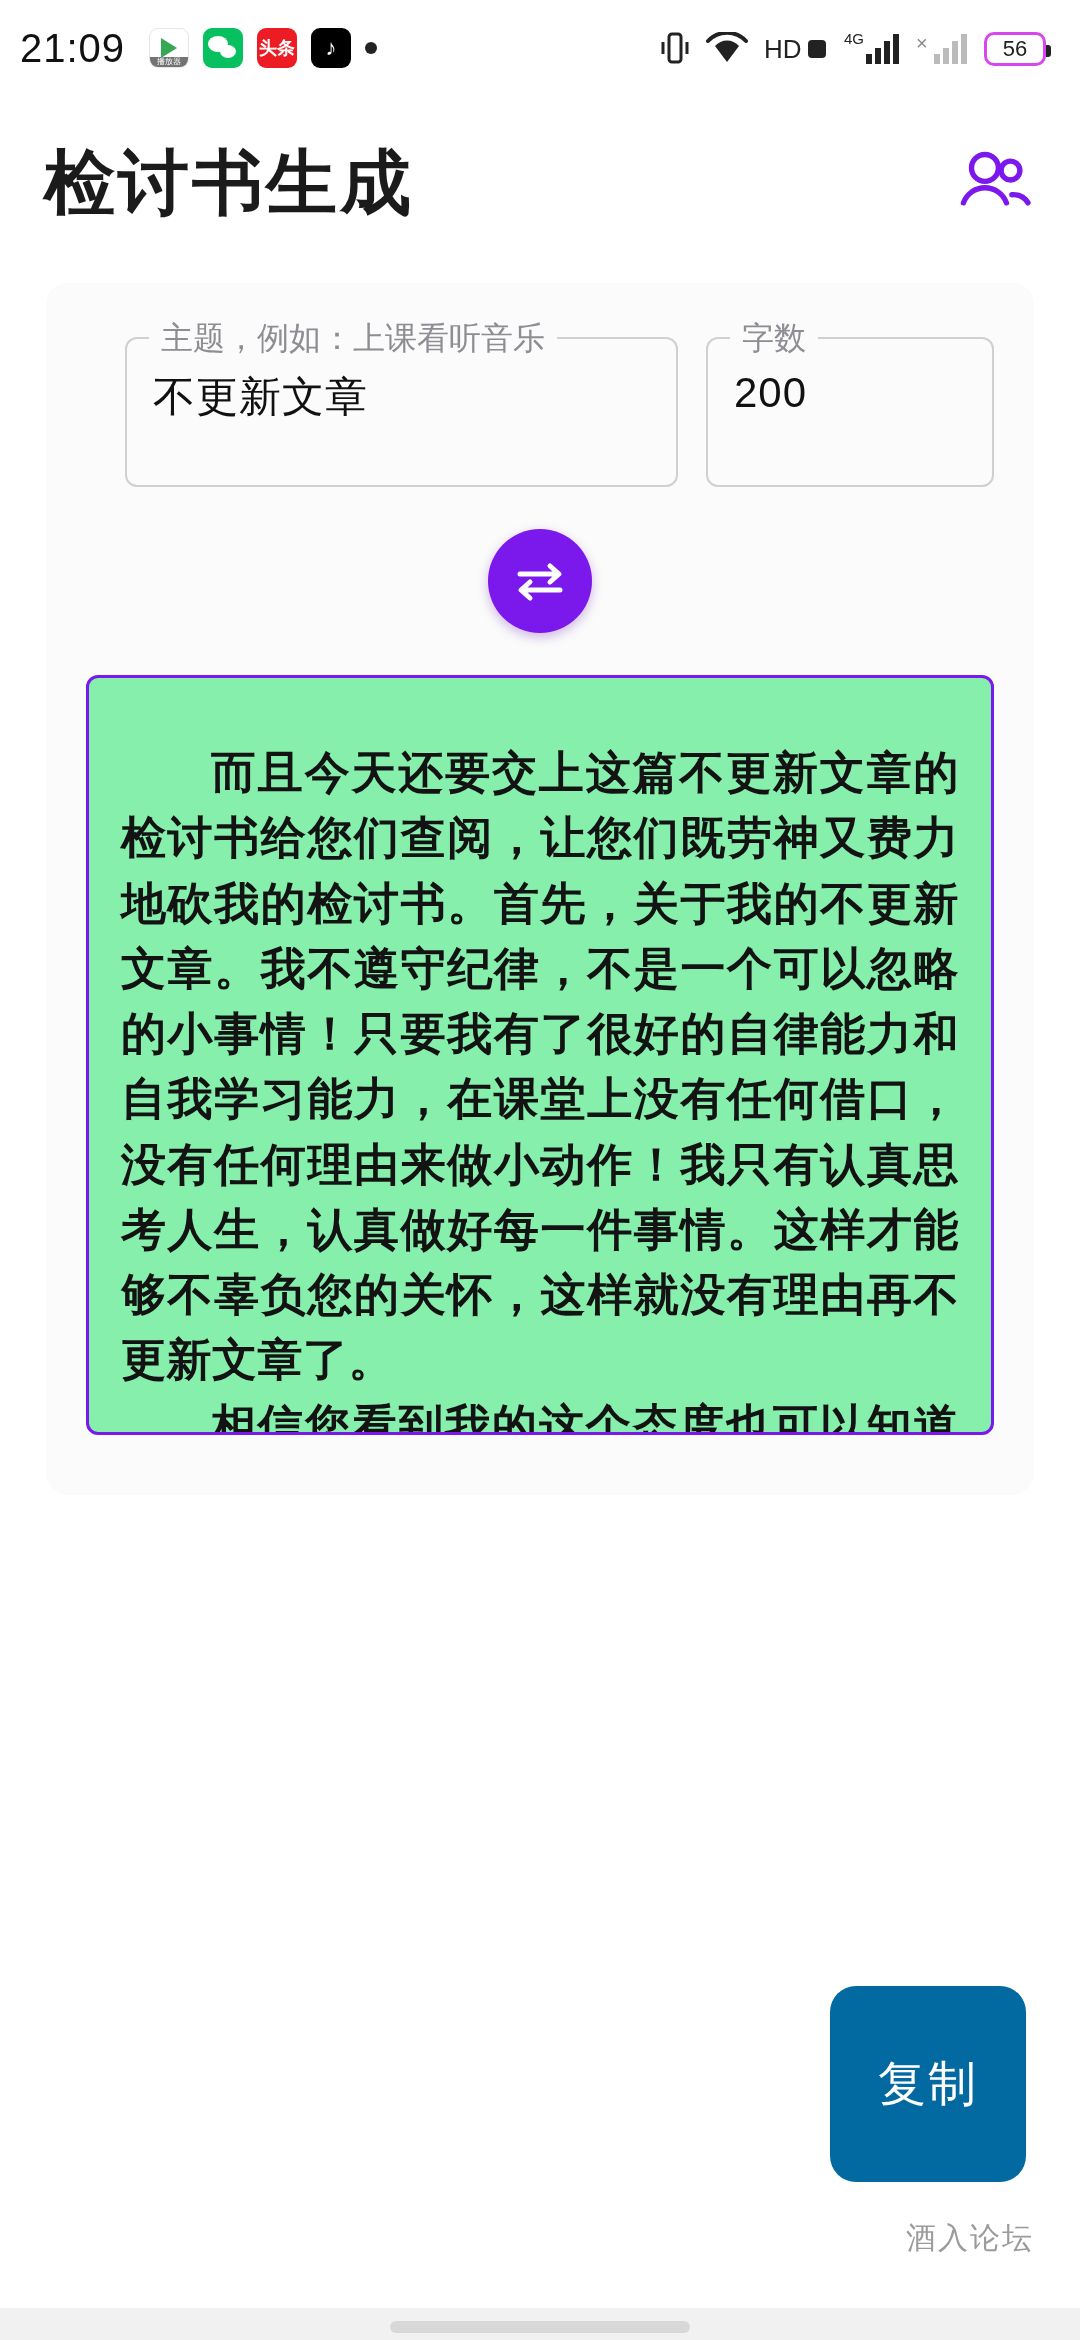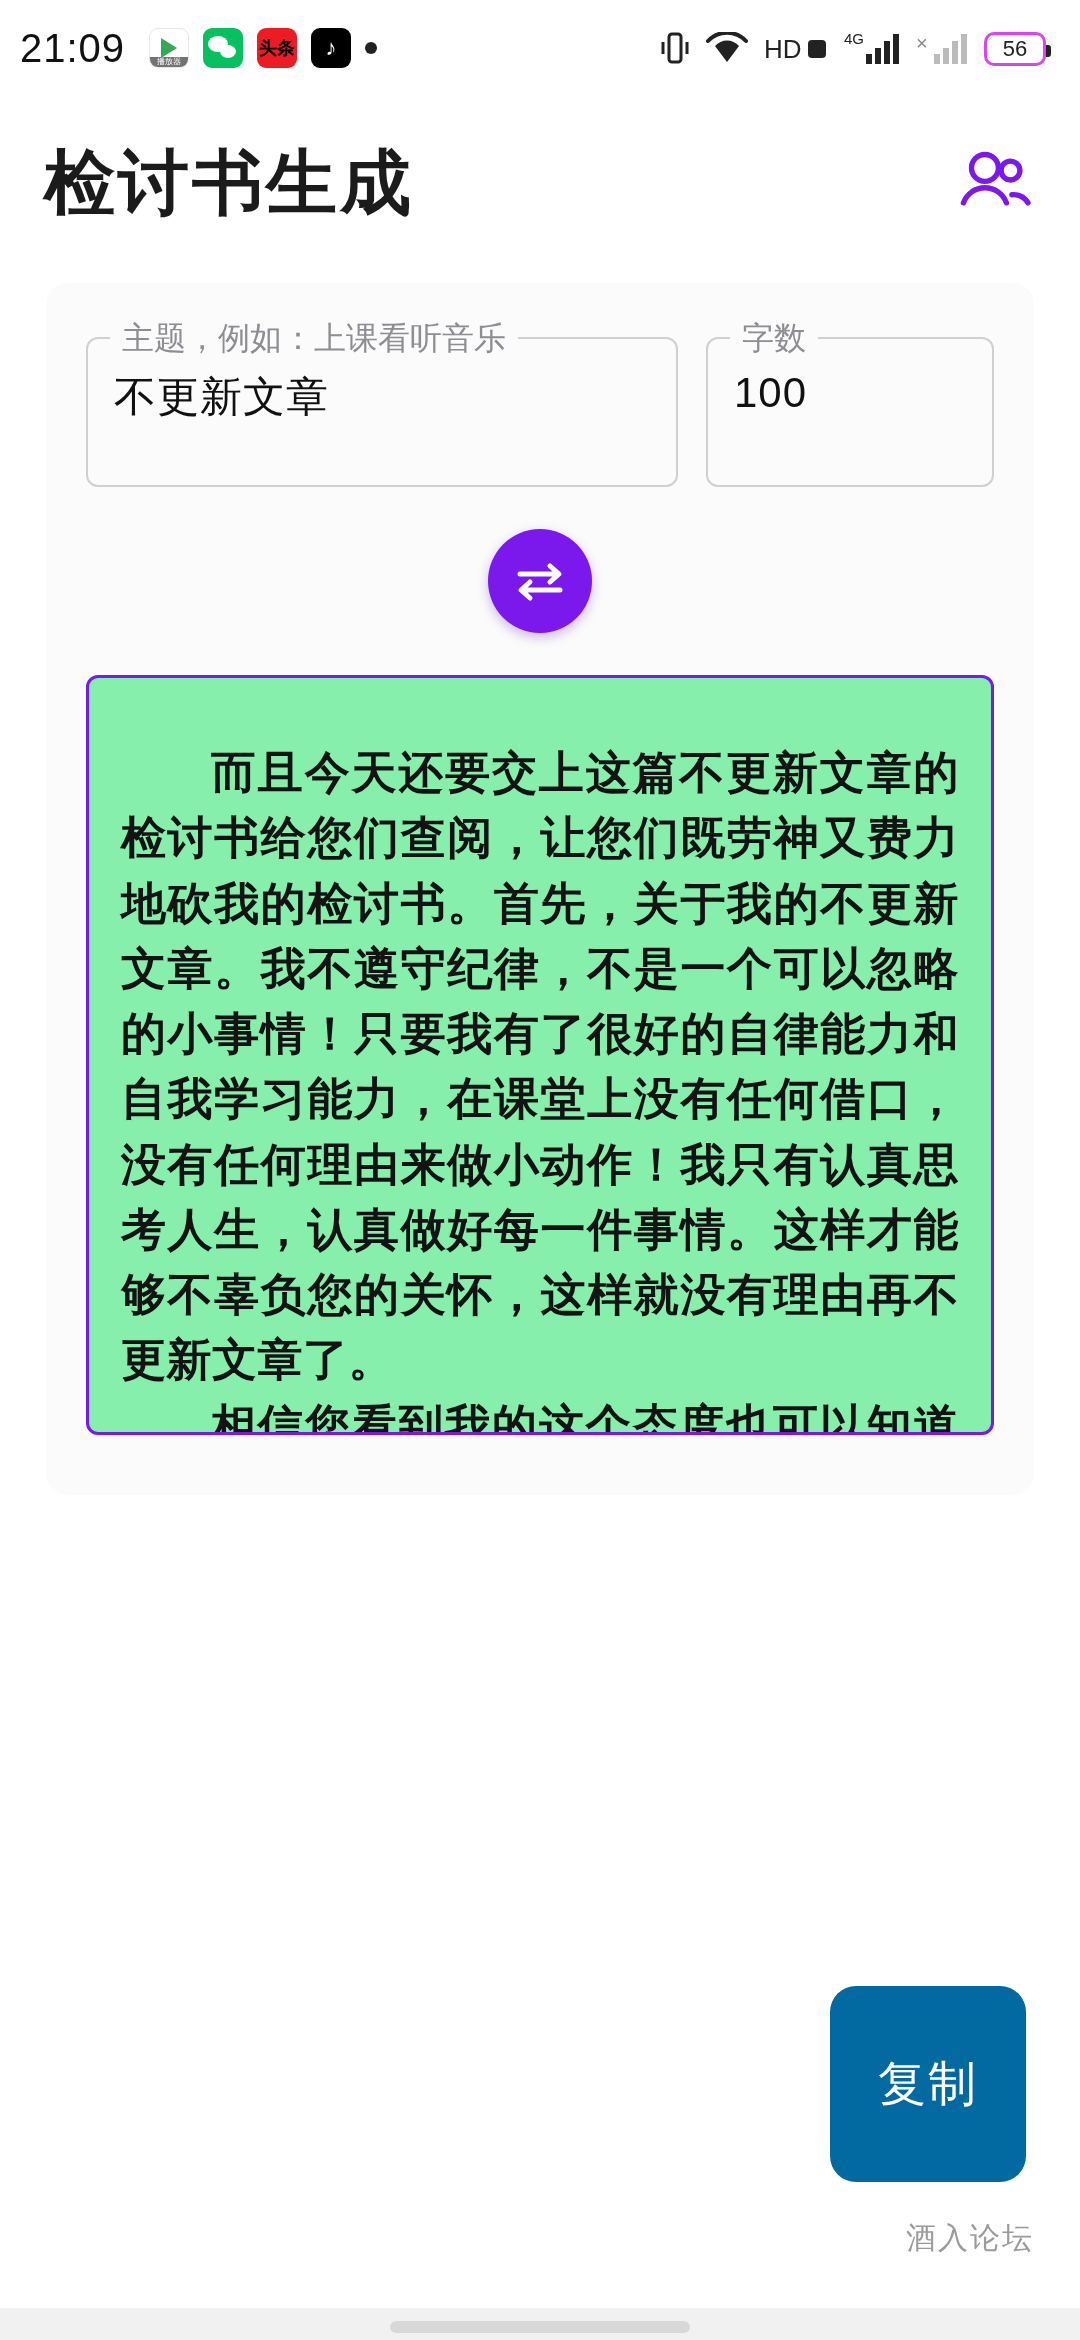--- a/index.html
+++ b/index.html
@@ -49,21 +49,21 @@
   .ico-play .lbl {
     position: absolute; bottom: 0; left: 0; right: 0;
     background: #737373; color: #fff; font-size: 8px; text-align: center; line-height: 10px;
   }
   .ico-wechat { background: #07c160; }
   .ico-wechat .b1, .ico-wechat .b2 {
     position:absolute; background:#fff; border-radius:50%;
   }
   .ico-wechat .b1 { width: 20px; height: 16px; left: 5px; top: 8px; }
   .ico-wechat .b2 { width: 16px; height: 13px; left: 17px; top: 17px; }
-  .ico-toutiao { background: #ed1c24; font-size: 18px; font-weight: bold; color:#000000; }
+  .ico-toutiao { background: #ed1c24; font-size: 18px; font-weight: bold; color:#ffffff; }
   .ico-tiktok { background: #000; }
   .ico-tiktok .note { color: #fff; font-size: 22px; line-height: 1; }
   .dot-ico { width: 12px; height: 12px; background: #222; border-radius: 50%; }
 
   .status-icons-right {
     position: absolute;
     right: 34px;
     display: flex;
     align-items: flex-end;
     gap: 16px;
@@ -100,20 +100,21 @@
   .card {
     margin: 52px 46px 0 46px;
     background: #fbfbfb;
     border-radius: 22px;
     padding: 54px 40px 60px 40px;
   }
   .fields-row {
     display: flex;
     gap: 28px;
     align-items: flex-end;
+    margin-left: 39px;
   }
   .field {
     position: relative;
     border: 2px solid #cfcfd4;
     border-radius: 12px;
     height: 150px;
     padding: 30px 26px 0 26px;
     background: #fbfbfb;
   }
   .field.topic { flex: 1 1 auto; }
@@ -278,21 +279,21 @@
 
 <div class="card">
 
   <div class="fields-row">
     <div class="field topic">
       <span class="field-legend">主题，例如：上课看听音乐</span>
       <div class="field-value">不更新文章</div>
     </div>
     <div class="field count">
       <span class="field-legend">字数</span>
-      <div class="field-value">100</div>
+      <div class="field-value">200</div>
     </div>
   </div>
 
   <div class="swap-wrap">
     <div class="swap-btn">
       <svg width="56" height="46" viewBox="0 0 56 46">
         <path d="M8 16 H46 M38 8 L47 16 L38 24" fill="none" stroke="#fff" stroke-width="5" stroke-linecap="round" stroke-linejoin="round"></path>
         <path d="M48 32 H10 M18 24 L9 32 L18 40" fill="none" stroke="#fff" stroke-width="5" stroke-linecap="round" stroke-linejoin="round"></path>
       </svg>
     </div>

